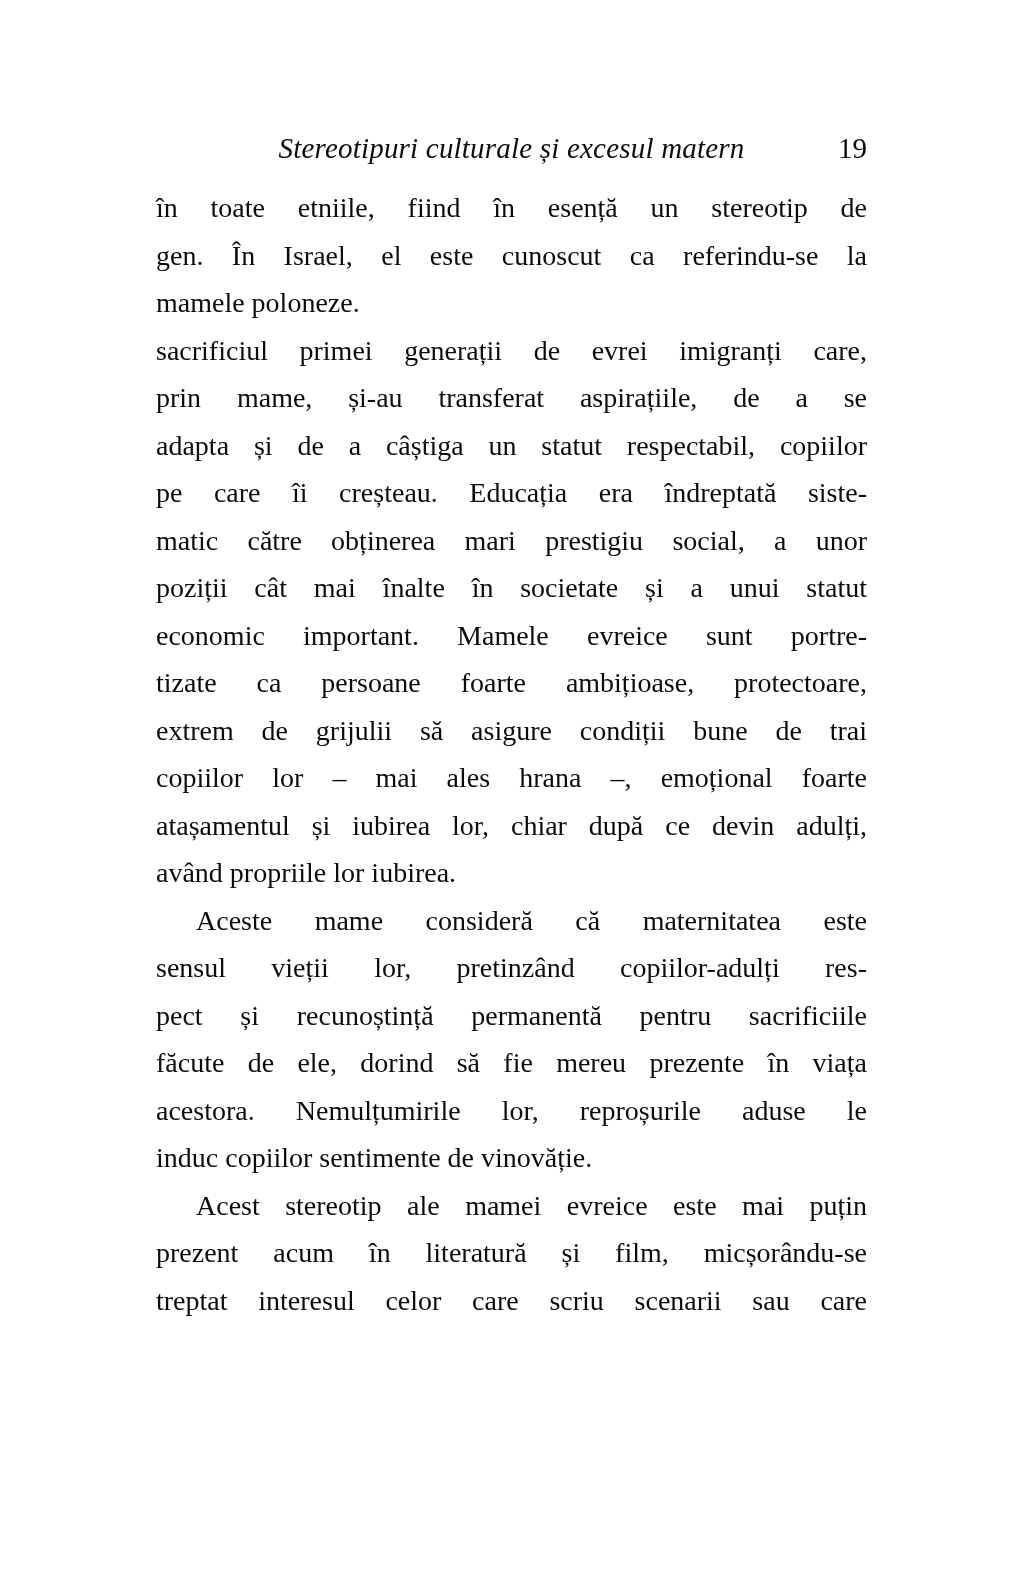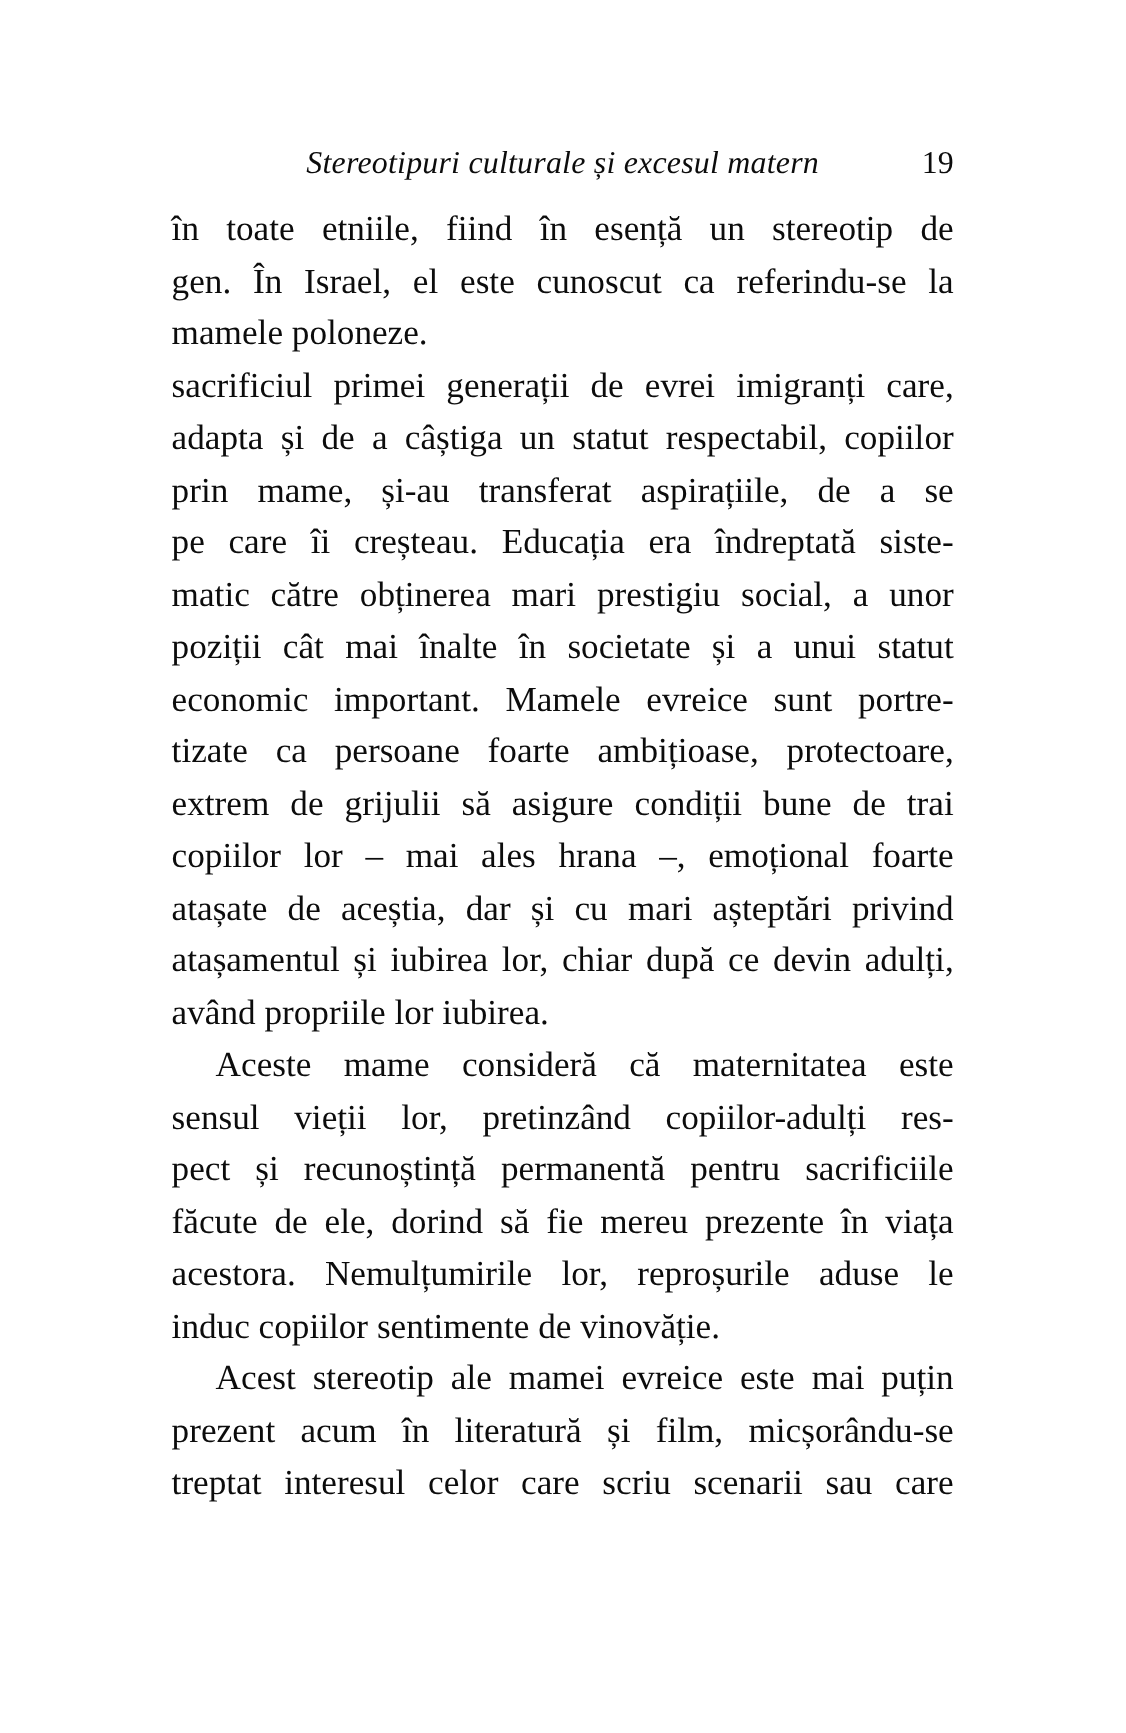--- a/index.html
+++ b/index.html
@@ -36,21 +36,21 @@
     position: absolute;
     right: 0;
     top: 0;
     font-style: normal;
   }
   .body-text {
     position: absolute;
     left: 156px;
     top: 184px;
     width: 711px;
-    font-size: 32px;
+    font-size: 28px;
     line-height: 47.5px;
   }
   .paragraph { margin: 0; padding: 0; }
   .line {
     height: 47.5px;
     text-align: justify;
     text-align-last: justify;
     white-space: normal;
   }
   .line.last-left { text-align-last: left; }
@@ -65,30 +65,29 @@
     <span class="page-number">19</span>
   </div>
   <div class="body-text">
       <div class="paragraph">
         <div class="line">în toate etniile, fiind în esență un stereotip de</div>
         <div class="line">gen. În Israel, el este cunoscut ca referindu-se la</div>
         <div class="line last-left">mamele poloneze.</div>
       </div>
       <div class="paragraph">
         <div class="line">sacrificiul primei generații de evrei imigranți care,</div>
+        <div class="line">prin mame, și-au transferat aspirațiile, de a se</div>
         <div class="line">adapta și de a câștiga un statut respectabil, copiilor</div>
-        <div class="line">prin mame, și-au transferat aspirațiile, de a se</div>
         <div class="line">pe care îi creșteau. Educația era îndreptată siste-</div>
         <div class="line">matic către obținerea mari prestigiu social, a unor</div>
         <div class="line">poziții cât mai înalte în societate și a unui statut</div>
         <div class="line">economic important. Mamele evreice sunt portre-</div>
         <div class="line">tizate ca persoane foarte ambițioase, protectoare,</div>
         <div class="line">extrem de grijulii să asigure condiții bune de trai</div>
         <div class="line">copiilor lor – mai ales hrana –, emoțional foarte</div>
-        <div class="line">atașate de aceștia, dar și cu mari așteptări privind</div>
         <div class="line">atașamentul și iubirea lor, chiar după ce devin adulți,</div>
         <div class="line last-left">având propriile lor iubirea.</div>
       </div>
       <div class="paragraph">
         <div class="line first-indent">Aceste mame consideră că maternitatea este</div>
         <div class="line">sensul vieții lor, pretinzând copiilor-adulți res-</div>
         <div class="line">pect și recunoștință permanentă pentru sacrificiile</div>
         <div class="line">făcute de ele, dorind să fie mereu prezente în viața</div>
         <div class="line">acestora. Nemulțumirile lor, reproșurile aduse le</div>
         <div class="line last-left">induc copiilor sentimente de vinovăție.</div>

